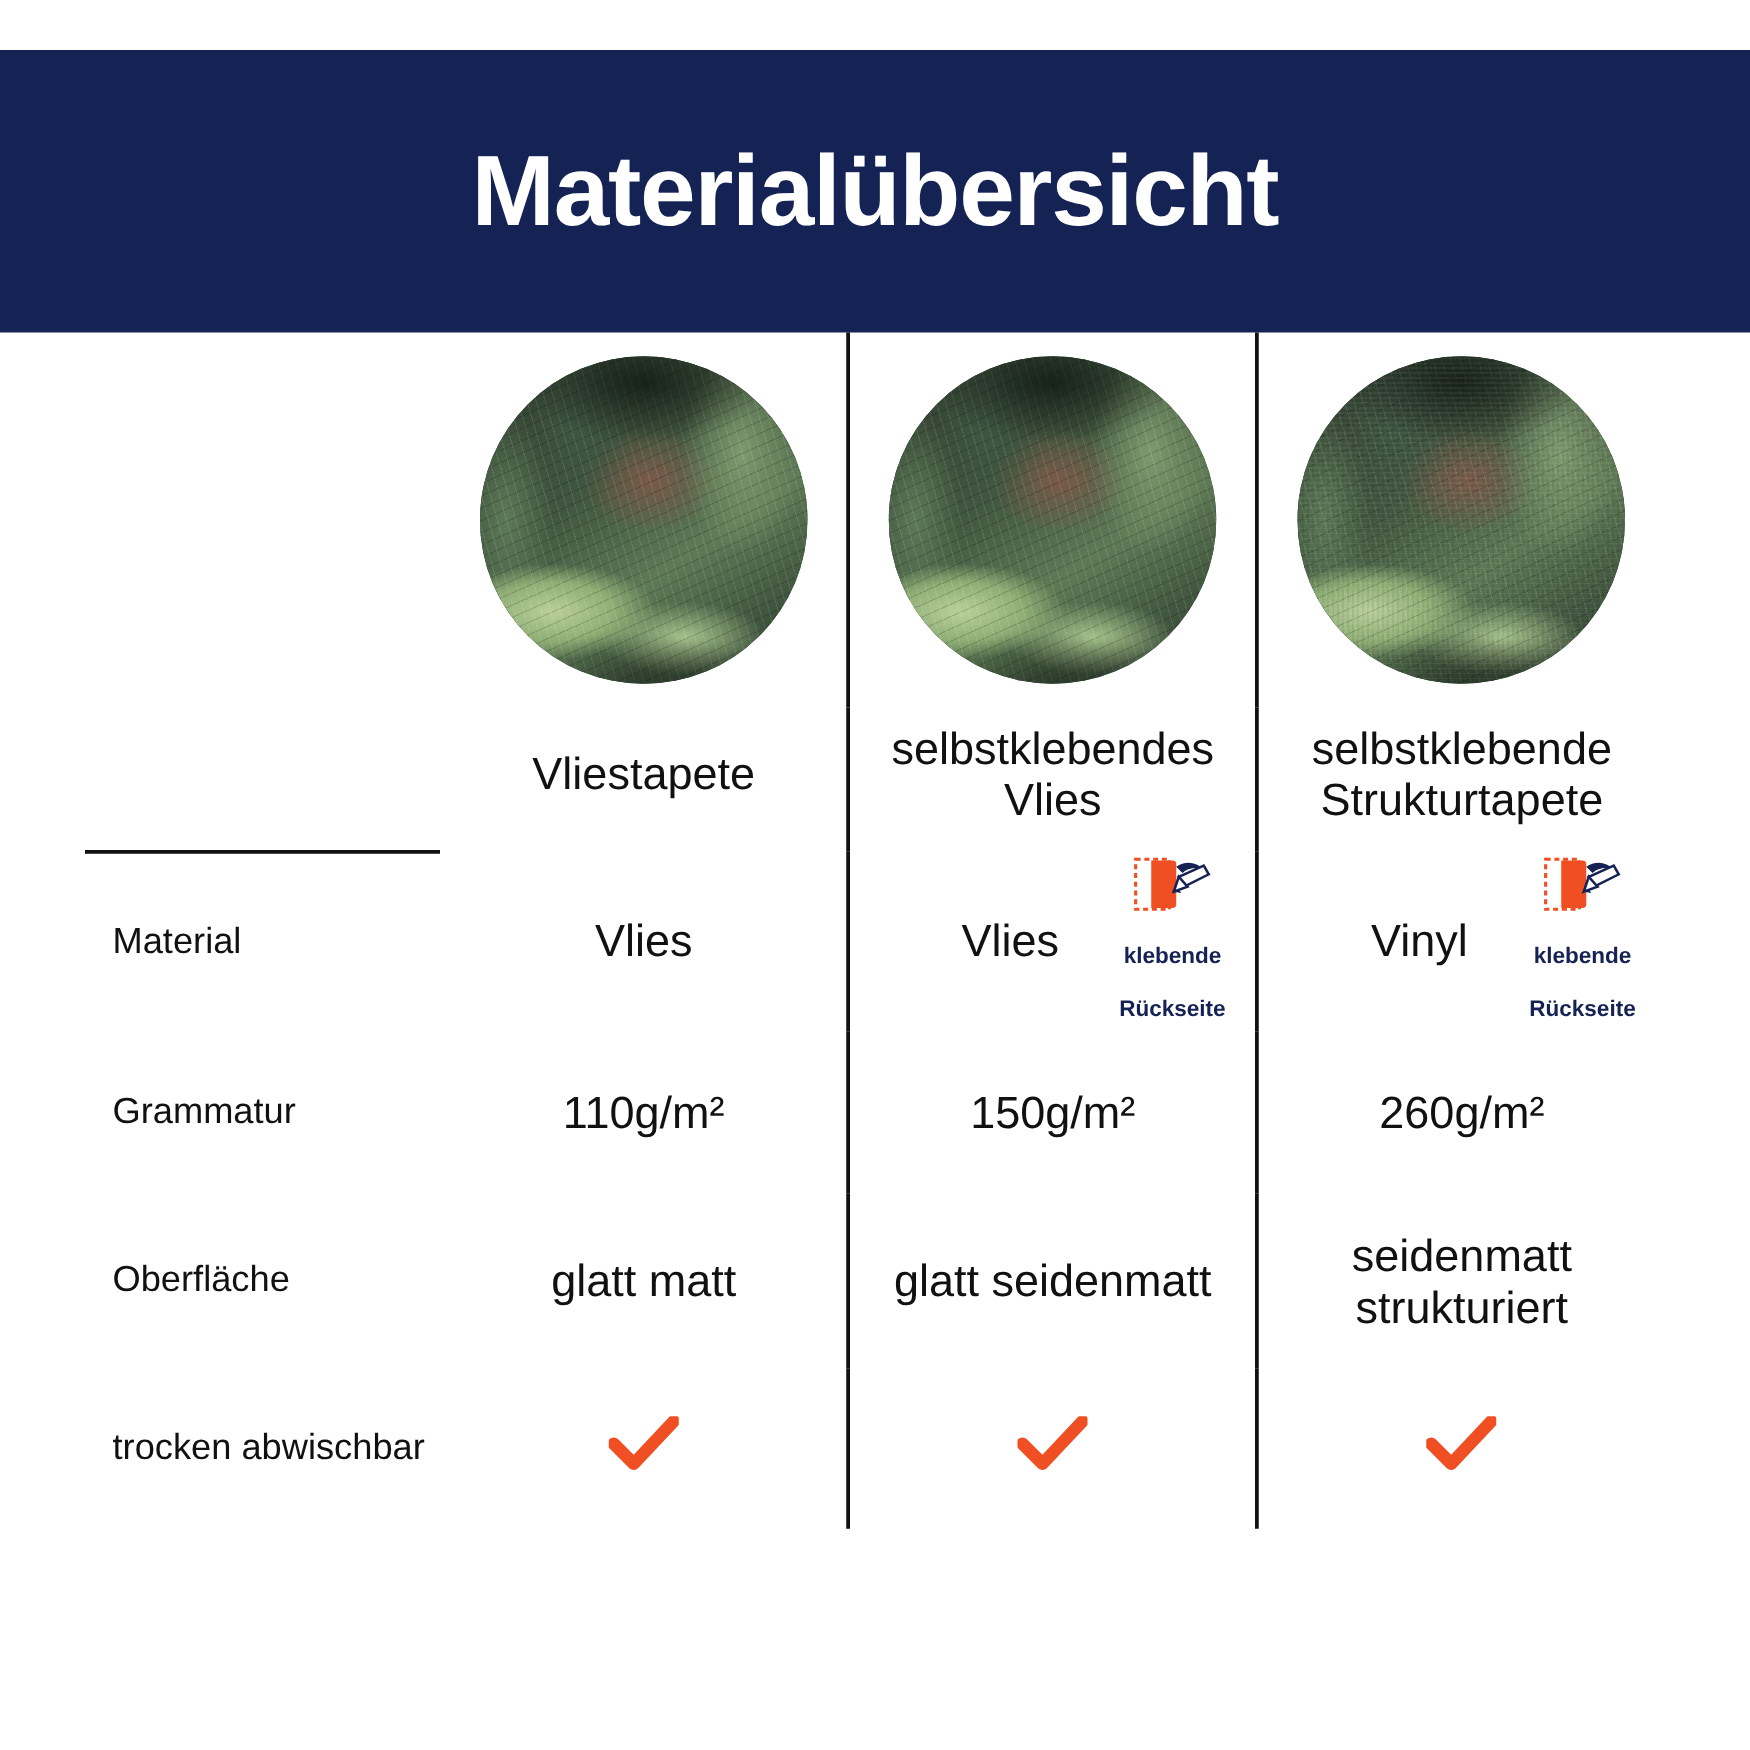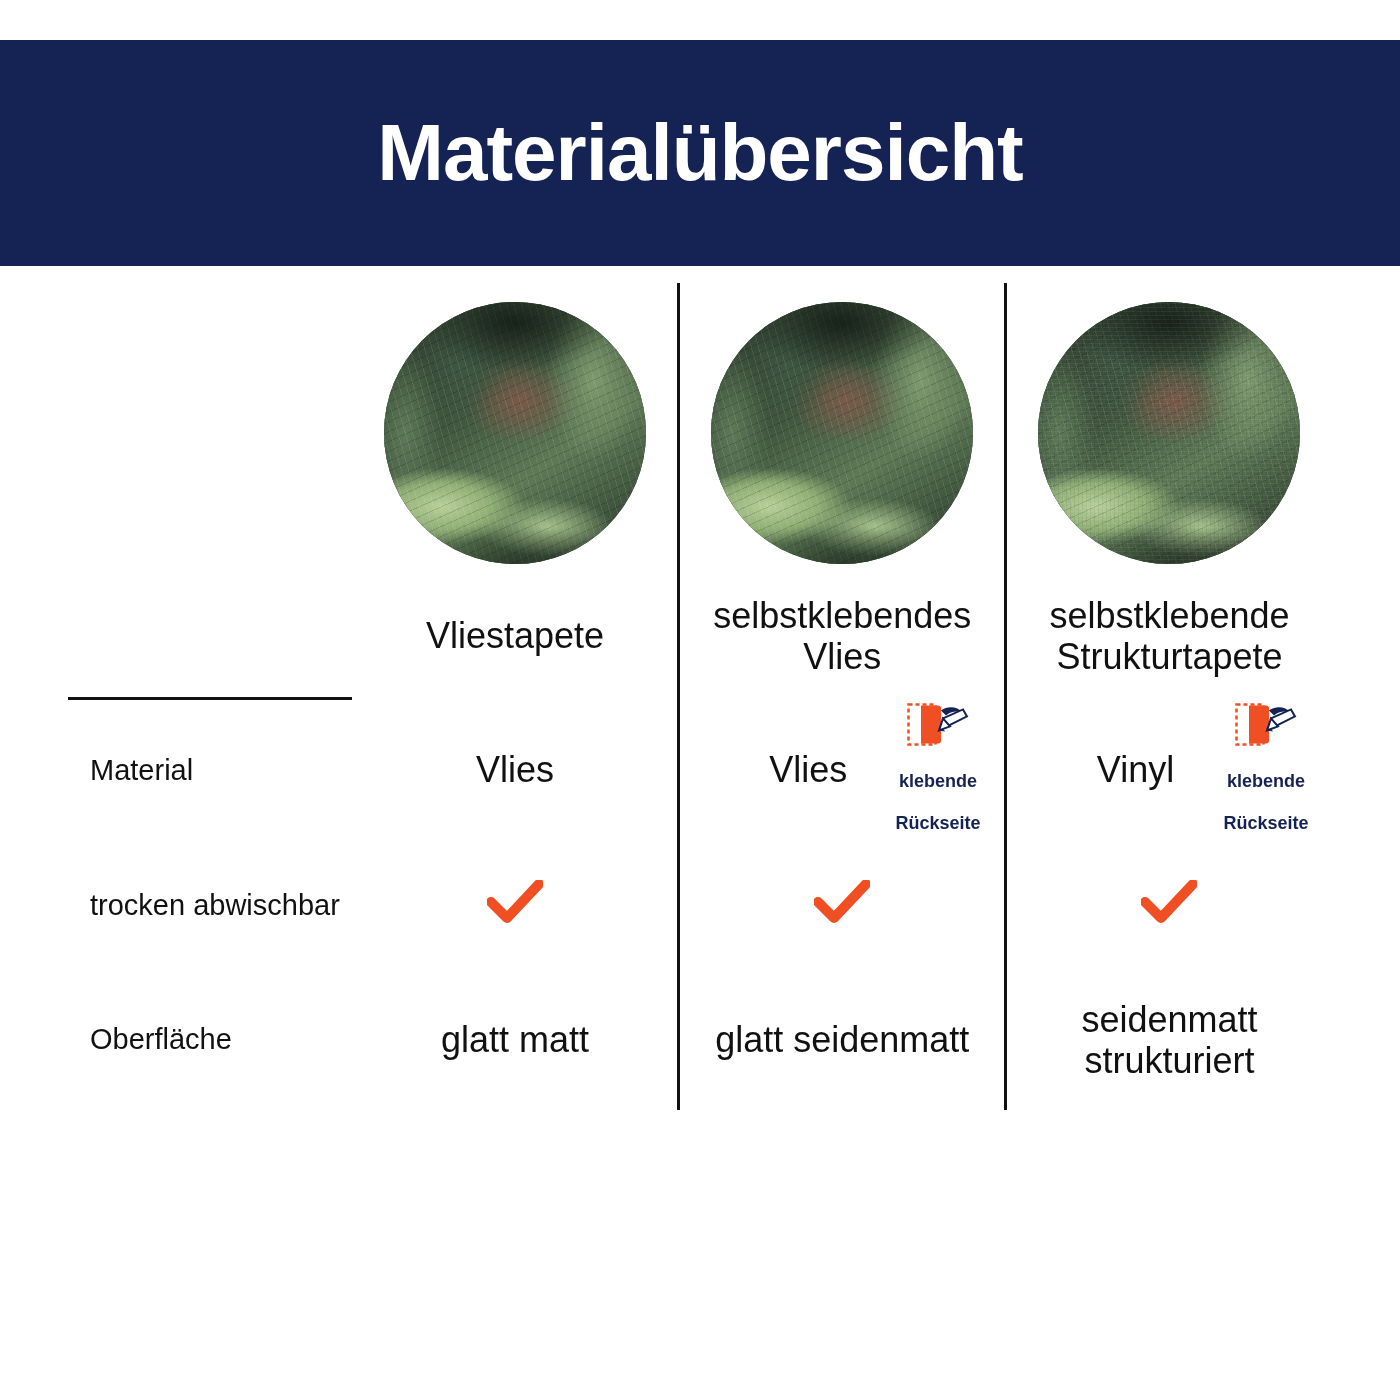--- a/index.html
+++ b/index.html
@@ -46,21 +46,21 @@
   .table-wrap {
     position: relative;
     padding: 0 68px 0 68px;
     box-sizing: border-box;
   }
 
   table.matrix {
     border-collapse: collapse;
     width: 1264px;
     table-layout: fixed;
-    margin-top: 17px;
+    margin-top: 0;
   }
 
   table.matrix td {
     border: 0;
     vertical-align: middle;
     box-sizing: border-box;
   }
 
   
   col.c-label { width: 284px; }
@@ -283,20 +283,33 @@
                 </svg>
               </span>
               <span class="badge-text">
                 <span>klebende</span><br>
                 <span>Rückseite</span>
               </span>
             </span>
           </td>
         </tr>
 
+        <tr class="data-row r-gram">
+          <td class="label">Grammatur</td>
+          <td class="sep-r">110g/m²</td>
+          <td class="sep-r">150g/m²</td>
+          <td>260g/m²</td>
+        </tr>
+
+        <tr class="data-row r-ober">
+          <td class="label">Oberfläche</td>
+          <td class="sep-r">glatt matt</td>
+          <td class="sep-r">glatt seidenmatt</td>
+          <td>seidenmatt strukturiert</td>
+        </tr>
 
         <tr class="data-row r-trocken">
           <td class="label label-2line">trocken abwischbar</td>
           <td class="sep-r">
             <span class="check">
               <svg width="56" height="44" viewBox="0 0 56 44" xmlns="http://www.w3.org/2000/svg">
                 <path d="M4 22 L20 38 L52 4" fill="none" stroke="#f04e23" stroke-width="10" stroke-linecap="round" stroke-linejoin="round"></path>
               </svg>
             </span>
           </td>
@@ -309,24 +322,17 @@
           </td>
           <td>
             <span class="check">
               <svg width="56" height="44" viewBox="0 0 56 44" xmlns="http://www.w3.org/2000/svg">
                 <path d="M4 22 L20 38 L52 4" fill="none" stroke="#f04e23" stroke-width="10" stroke-linecap="round" stroke-linejoin="round"></path>
               </svg>
             </span>
           </td>
         </tr>
 
-        <tr class="data-row r-ober">
-          <td class="label">Oberfläche</td>
-          <td class="sep-r">glatt matt</td>
-          <td class="sep-r">glatt seidenmatt</td>
-          <td>seidenmatt strukturiert</td>
-        </tr>
-
 
       </tbody>
     </table>
   </div>
 </div>
 
 </body></html>

